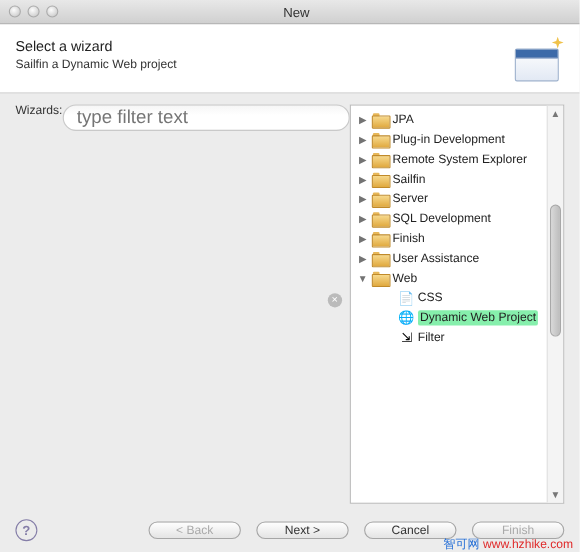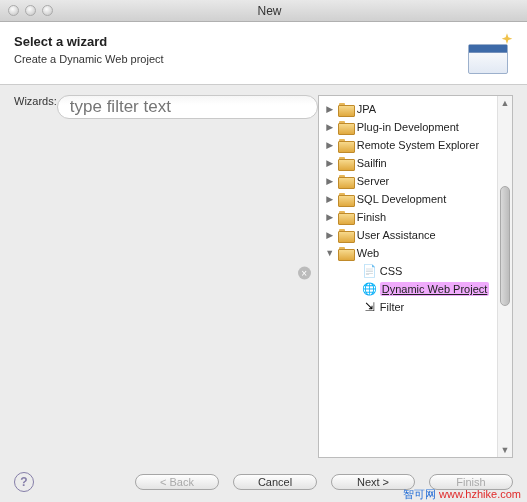--- a/index.html
+++ b/index.html
@@ -47,21 +47,21 @@
 }
 .header {
   background: #fff;
   padding: 12px 14px 10px 14px;
   border-bottom: 1px solid #ccc;
   display: flex;
   align-items: flex-start;
   gap: 10px;
 }
 .header-text { flex: 1; }
-.header-title { font-size: 13px; font-weight: bold; color: #222; margin-bottom: 4px; }
+.header-title { font-size: 13px; font-weight: normal; color: #222; margin-bottom: 4px; }
 .header-desc { font-size: 11px; color: #333; }
 .header-icon {
   width: 48px; height: 40px;
   position: relative;
 }
 .header-icon .wiz {
   width: 40px; height: 30px;
   background: linear-gradient(#fefefe, #e2e9f4);
   border: 1px solid #9cb0cc;
   border-radius: 2px;
@@ -193,24 +193,23 @@
 }
 .file-icon {
   width: 14px; height: 14px;
   display: inline-flex;
   align-items: center;
   justify-content: center;
   font-size: 12px;
 }
 .label-text { font-size: 11px; color: #222; }
 .selected .label-text {
-  background: #f0abfc;
+  background: #86efac;
   border-radius: 2px;
   padding: 1px 2px;
-  text-decoration: underline;
 }
 .button-bar {
   padding: 8px 14px 10px 14px;
   display: flex;
   align-items: center;
   gap: 14px;
 }
 .help-icon {
   width: 20px; height: 20px;
   border-radius: 50%;
@@ -259,21 +258,21 @@
     <div class="traffic-dot"></div>
   </div>
   <div class="titlebar-title">New</div>
 </div>
 
 <div class="dialog-body">
 
   <div class="header">
     <div class="header-text">
       <div class="header-title">Select a wizard</div>
-      <div class="header-desc">Create a Dynamic Web project</div>
+      <div class="header-desc">Sailfin a Dynamic Web project</div>
     </div>
     <div class="header-icon">
       <div class="wiz">
           <div class="wiz-top"></div>
         </div>
       <svg class="spark" viewBox="0 0 24 24">
           <path fill="currentColor" d="M12 2l2 6 6 2-6 2-2 6-2-6-6-2 6-2z"></path>
         </svg>
     </div>
   </div>
@@ -351,22 +350,22 @@
         <div class="scroll-thumb"></div>
         <div class="scroll-arrow down">▼</div>
       </div>
     </div>
   </div>
 
   <div class="button-bar">
     <div class="help-icon">?</div>
     <div class="spacer"></div>
     <button class="btn disabled">&lt; Back</button>
+    <button class="btn">Next &gt;</button>
     <button class="btn">Cancel</button>
-    <button class="btn">Next &gt;</button>
     <button class="btn disabled">Finish</button>
   </div>
 
 </div>
 
 <div class="watermark">
   <span class="cn">智可网</span>
   <span class="url">www.hzhike.com</span>
 </div>
 

